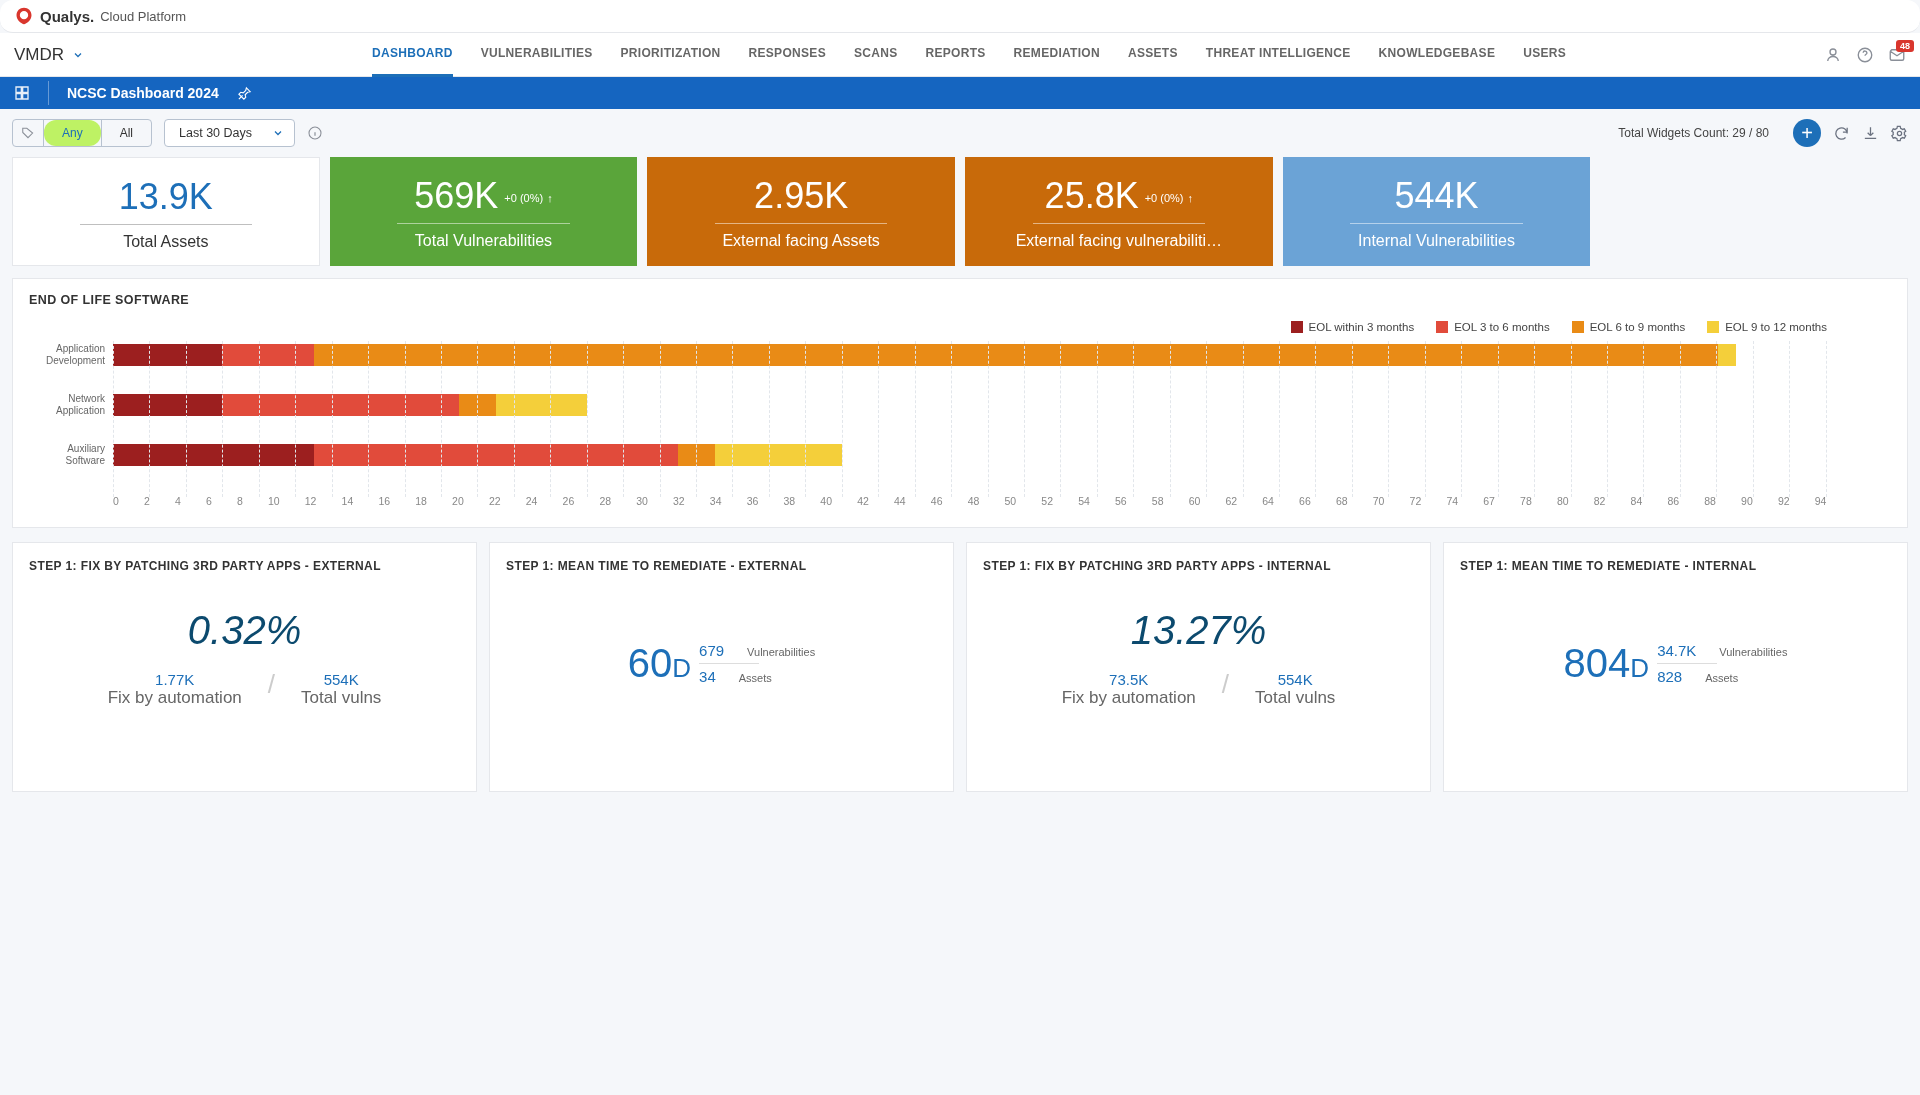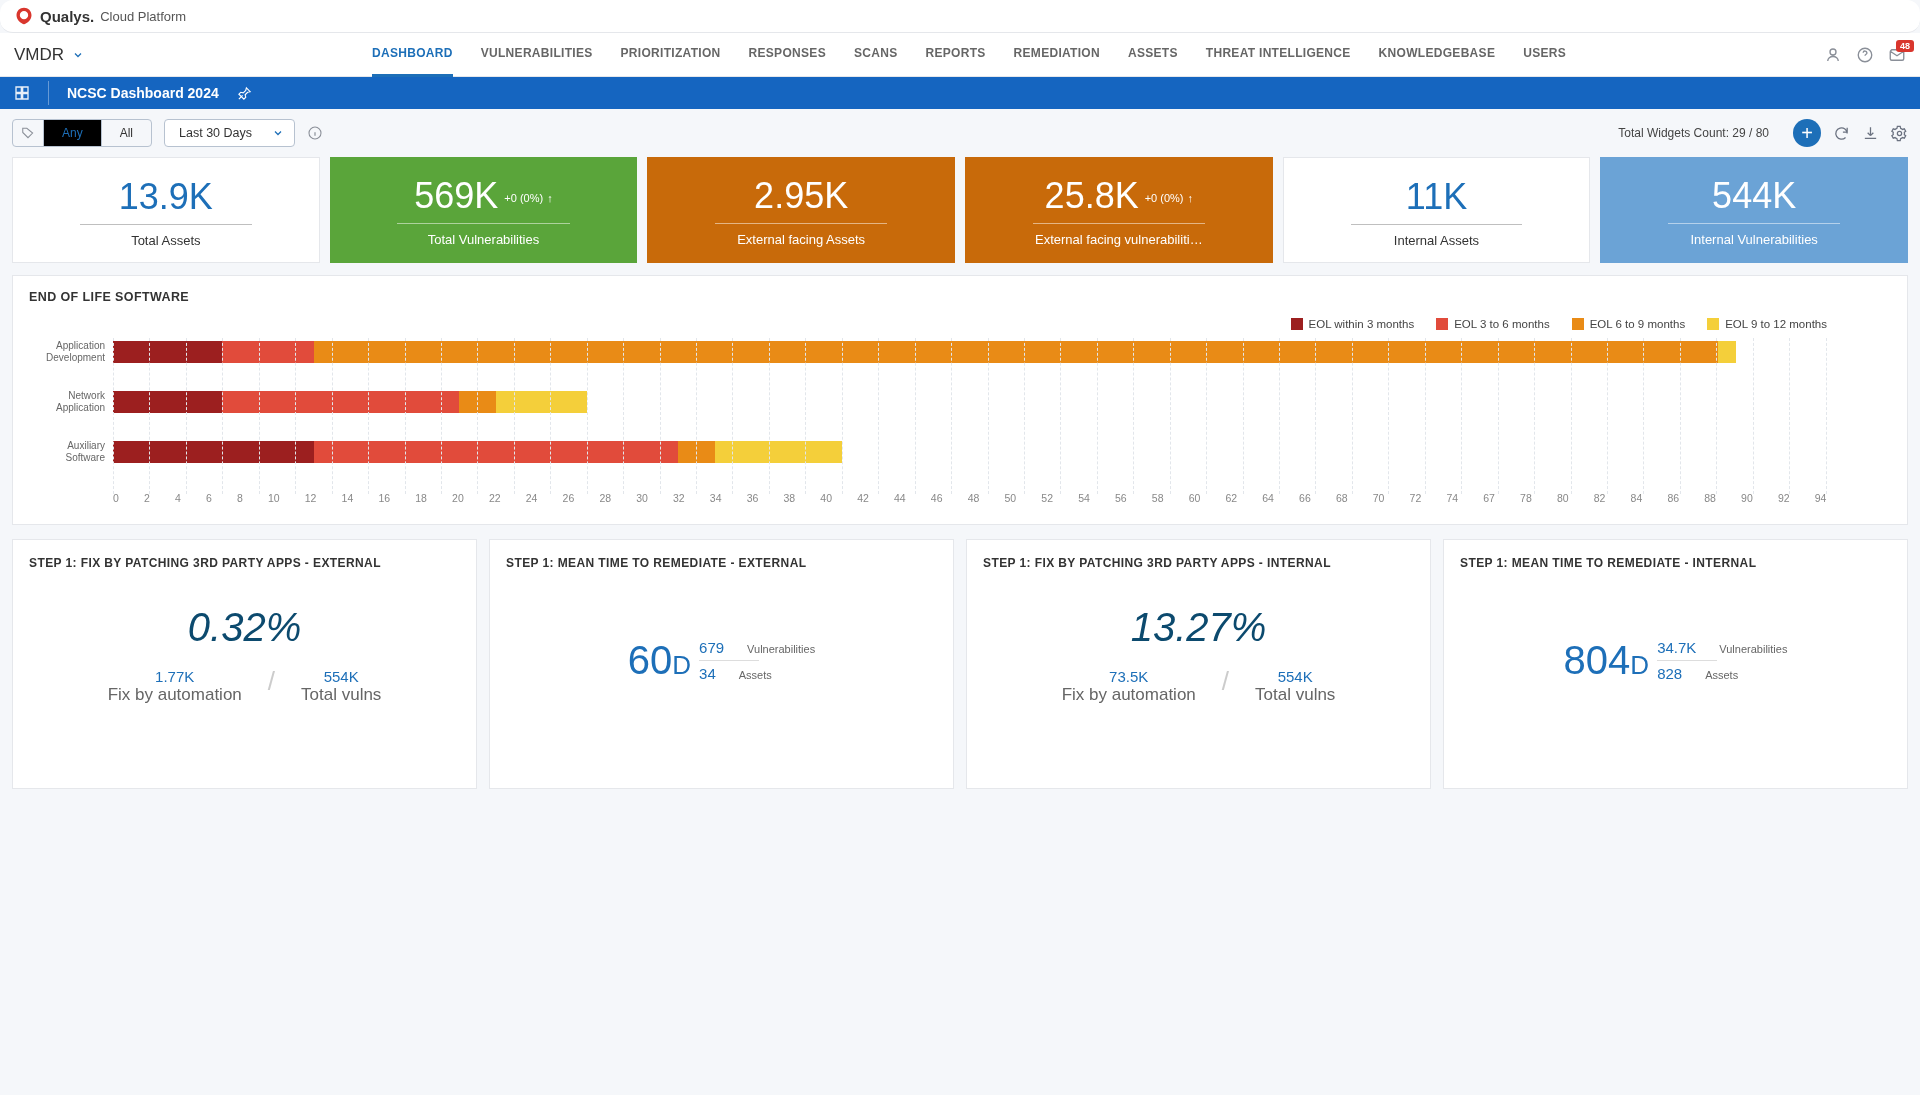--- a/index.html
+++ b/index.html
@@ -25,41 +25,41 @@
 .title-bar { display: flex; align-items: center; background: #1565c0; color: #fff; height: 32px; padding: 0 14px; gap: 18px; }
 .title-bar .grid-icon { opacity: 0.9; }
 .title-sep { width: 1px; height: 24px; background: rgba(255,255,255,0.35); }
 .dash-title { font-size: 14px; font-weight: 600; }
 
 
 .filter-row { display: flex; align-items: center; padding: 10px 12px; gap: 12px; }
 .tag-toggle { display: flex; align-items: center; border: 1px solid #b7c2d0; border-radius: 4px; overflow: hidden; height: 28px; }
 .tag-toggle .tag-ic { padding: 0 8px; color: #8a8f98; border-right: 1px solid #b7c2d0; height:100%; display:flex;align-items:center; }
 .tag-toggle span.opt { padding: 0 18px; height:100%; display:flex; align-items:center; font-size:12px; cursor:pointer; }
-.tag-toggle span.opt.active { background: #000000; color: #1d6fb8; }
+.tag-toggle span.opt.active { background: #bef264; color: #1d6fb8; border-radius: 12px; }
 .tag-toggle span.opt + span.opt { border-left: 1px solid #b7c2d0; }
 .time-select { display:flex; align-items:center; gap:20px; border:1px solid #b7c2d0; border-radius:4px; height:28px; padding:0 10px 0 14px; font-size:12.5px; color:#333; cursor:pointer; background:#fff; }
 .info-circle { color:#8a8f98; }
 .filter-spacer { flex:1; }
 .widget-count { font-size:12px; color:#444; }
 .action-icons { display:flex; gap:12px; align-items:center; margin-left:12px; }
 .plus-circle { width:28px;height:28px;border-radius:50%;background:#1d6fb8;color:#fff;display:flex;align-items:center;justify-content:center;font-size:20px;cursor:pointer; }
 .action-icons .ico { color:#6b7280; cursor:pointer; }
 
 
 .kpi-row { display:grid; grid-template-columns: repeat(6,1fr); gap:10px; padding:0 12px 12px; }
 .kpi { background:#fff; border:1px solid #e5e7eb; padding:18px 10px 14px; text-align:center; }
 .kpi.green { background:#5aa53a; color:#fff; border:none; }
 .kpi.orange { background:#c86a0a; color:#fff; border:none; }
 .kpi.blue { background:#6ba3d6; color:#fff; border:none; }
 .kpi-val { font-size:36px; font-weight:400; }
 .kpi.white .kpi-val { color:#1d6fb8; }
 .kpi-line { width:60%; height:1px; background:rgba(0,0,0,0.25); margin:6px auto 8px; }
 .kpi.green .kpi-line, .kpi.orange .kpi-line, .kpi.blue .kpi-line { background:rgba(255,255,255,0.5); }
-.kpi-label { font-size:13px; }
+.kpi-label { font-size:16px; }
 .kpi-delta { font-size:11px; display:inline-flex; align-items:center; gap:4px; margin-left:6px; vertical-align:middle; }
 
 
 .card { background:#fff; border:1px solid #e5e7eb; margin:0 12px 14px; }
 .card-header { padding:14px 16px; font-size:12.5px; font-weight:700; letter-spacing:0.4px; color:#333; }
 .legend { display:flex; gap:22px; justify-content:flex-end; padding:0 80px 8px 0; font-size:11.5px; color:#444; }
 .legend-item { display:flex; align-items:center; gap:6px; }
 .swatch { width:12px; height:12px; }
 
 .eol-chart { padding: 0 80px 20px 100px; position:relative; }
@@ -219,25 +219,20 @@
     </div>
     <div class="kpi orange">
       <div class="kpi-val">2.95K</div>
       <div class="kpi-line"></div>
       <div class="kpi-label">External facing Assets</div>
     </div>
     <div class="kpi orange">
       <div class="kpi-val">25.8K<span class="kpi-delta">+0 (0%) <span>↑</span></span></div>
       <div class="kpi-line"></div>
       <div class="kpi-label">External facing vulnerabiliti…</div>
-    </div>
-    <div class="kpi white">
-      <div class="kpi-val">11K</div>
-      <div class="kpi-line"></div>
-      <div class="kpi-label">Internal Assets</div>
     </div>
     <div class="kpi blue">
       <div class="kpi-val">544K</div>
       <div class="kpi-line"></div>
       <div class="kpi-label">Internal Vulnerabilities</div>
     </div>
   </div>
 
 <div class="card">
   <div class="card-header">END OF LIFE SOFTWARE</div>

